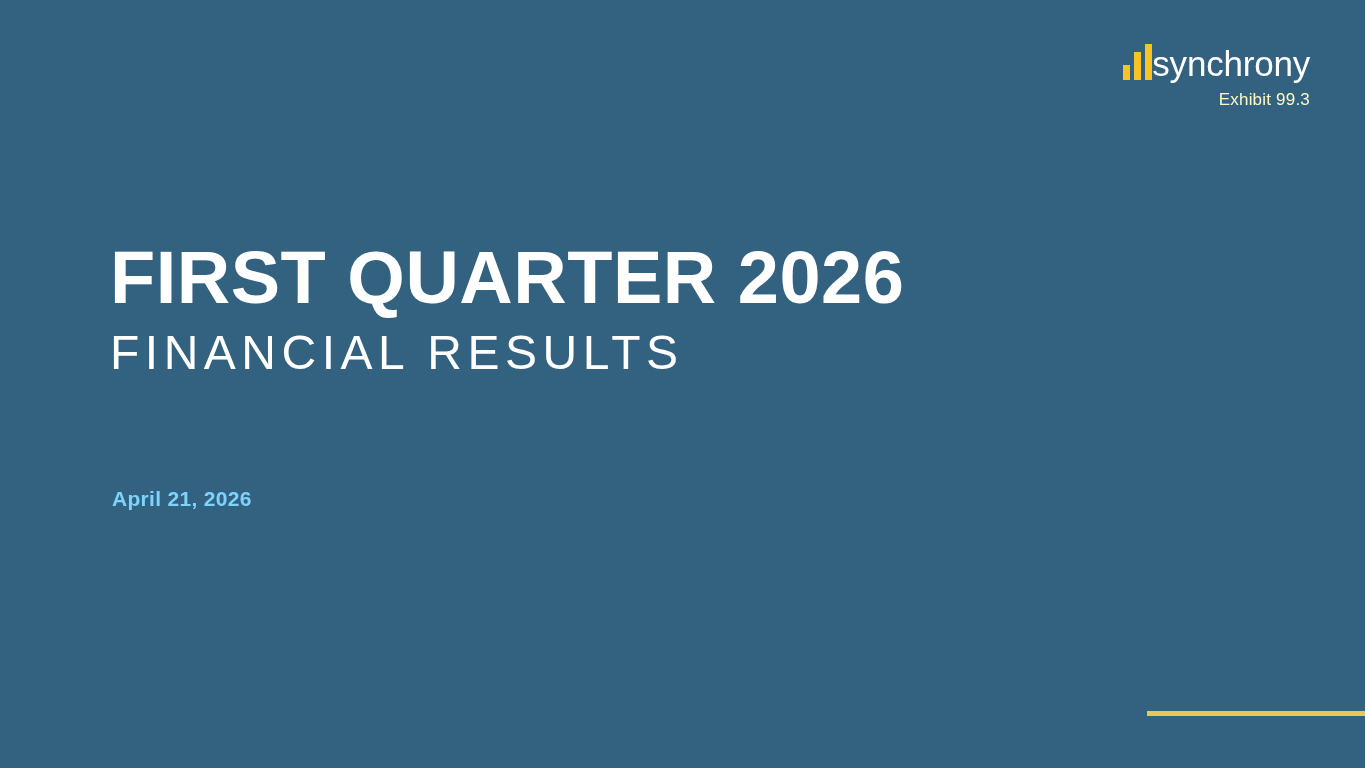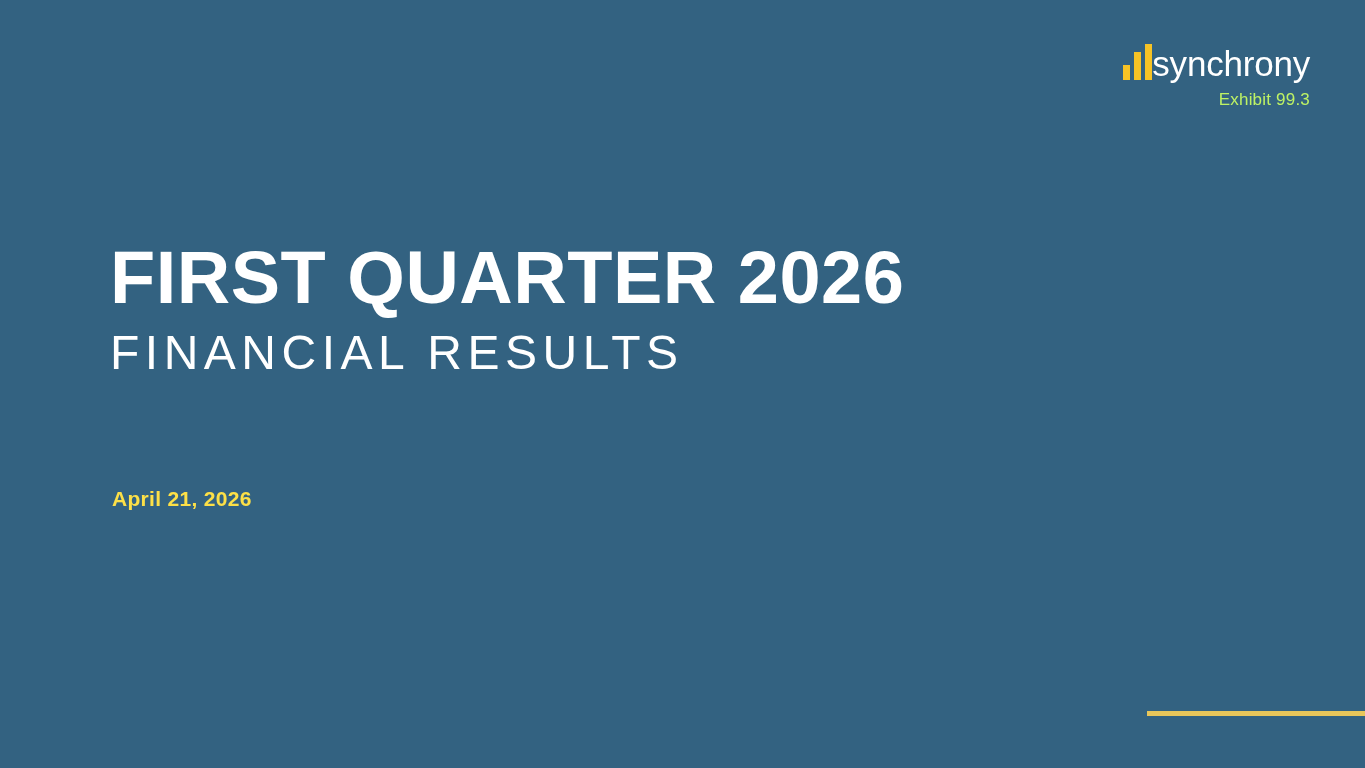--- a/index.html
+++ b/index.html
@@ -61,21 +61,21 @@
     letter-spacing: -0.2px;
     color: #FFFFFF;
     line-height: 36px;
     white-space: nowrap;
   }
 
   .exhibit-label {
     margin-top: 8px;
     font-size: 17px;
     font-weight: 400;
-    color: #bef264;
+    color: #fef9c3;
     letter-spacing: 0.2px;
     white-space: nowrap;
   }
 
   
   .title-block {
     position: absolute;
     left: 110px;
     top: 240px;
     width: 1000px;
@@ -103,21 +103,21 @@
     margin: 0;
   }
 
   
   .slide-date {
     position: absolute;
     left: 112px;
     top: 487px;
     font-size: 21px;
     font-weight: 600;
-    color: #fde047;
+    color: #7dd3fc;
     letter-spacing: 0.3px;
     white-space: nowrap;
   }
 
   
   .accent-rule {
     position: absolute;
     left: 1147px;
     right: 0;
     top: 711px;

